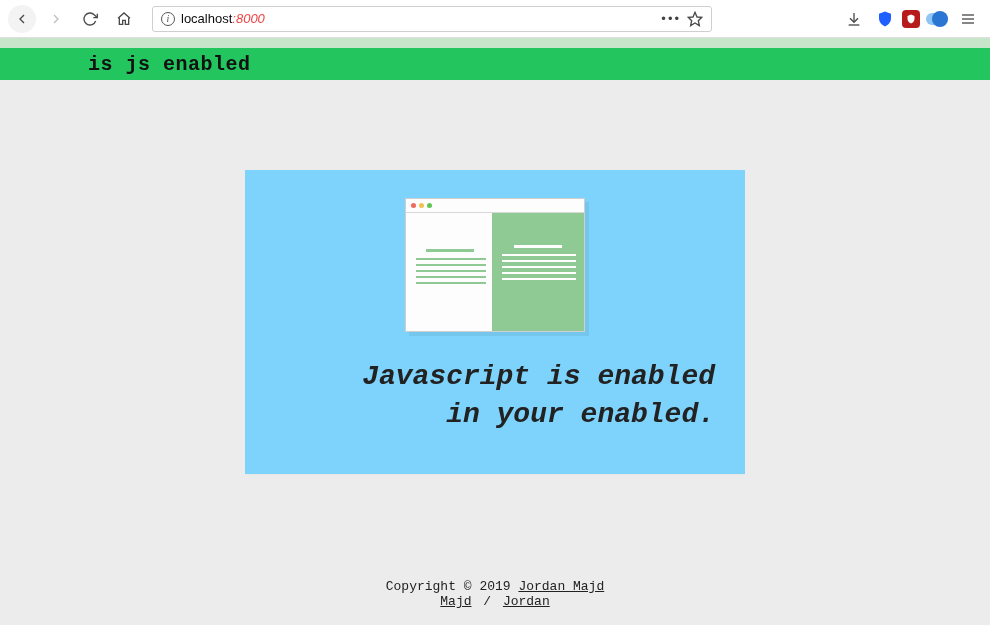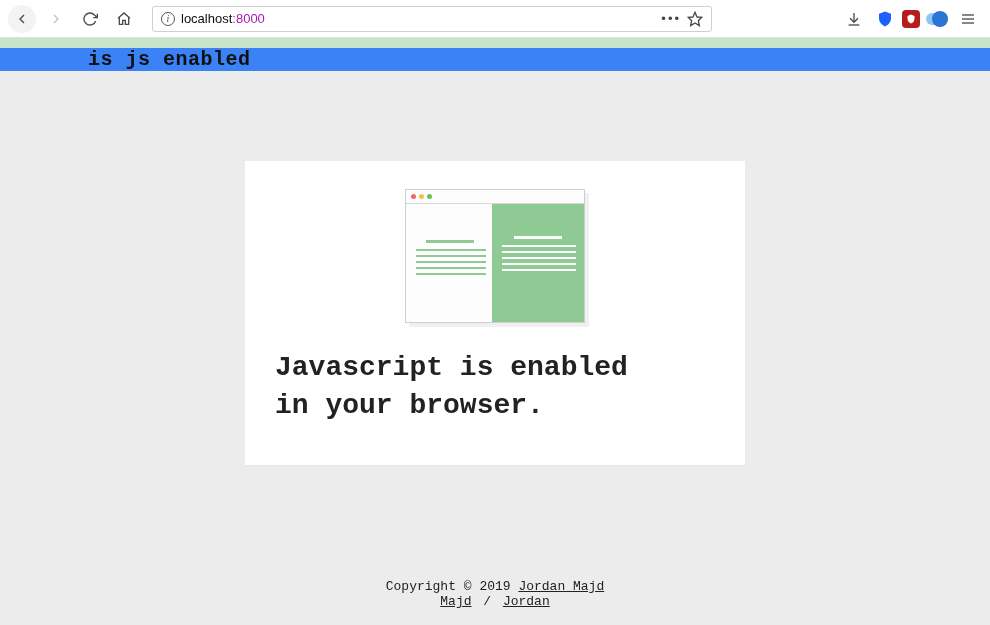--- a/index.html
+++ b/index.html
@@ -51,21 +51,21 @@
     font-size: 13px;
     color: #333;
     position: relative;
   }
   .addr .info {
     width:14px;height:14px;border:1px solid #555;border-radius:50%;
     display:flex;align-items:center;justify-content:center;
     font-size:10px;font-family:Georgia,serif;font-style:italic;color:#555;
   }
   .addr .url-host { color:#0c0c0c;margin-top:19px; }
-  .addr .url-port { color:#a21caf; }
+  .addr .url-port { color:#ef4444;font-style:italic; }
   .addr .dots { margin-left:auto; letter-spacing:2px; color:#444; }
   .addr .star svg { display:block; }
   .spacer { flex: 1; }
   .ext { width:22px;height:22px;display:flex;align-items:center;justify-content:center; }
   .ext.shield { color:#1e60ff; }
   .ext.ub {
     width:18px;height:18px;background:#b71c1c;border-radius:4px;
     color:#fff;font-size:11px;font-weight:bold;display:flex;align-items:center;justify-content:center;
     font-family:Arial,sans-serif;
   }
@@ -83,22 +83,22 @@
     height: calc(625px - 38px);
     background: #ececec;
     display:flex;
     flex-direction:column;
   }
   .light-strip {
     height:10px;
     background:#c7e5c9;
   }
   .green-bar {
-    background:#3b82f6;
-    height:23px;
+    background:#22c55e;
+    height:32px;
     display:flex;
     align-items:center;
   }
   .green-bar-title {
     color:#111;
     font-family:"Courier New",Courier,monospace;
     font-size:20px;
     font-weight:bold;
     padding-left:88px;
     letter-spacing:0.5px;
@@ -108,24 +108,25 @@
     flex:1;
     display:flex;
     align-items:flex-start;
     justify-content:center;
     padding-top:90px;
     position:relative;
   }
 
   .card {
     width:500px;
-    background:#ffffff;
+    background:#7dd3fc;
     padding:20px 30px 40px;
-    text-align:left;
+    text-align:right;
     box-shadow:0 1px 0 rgba(0,0,0,0.02);
+    font-style:italic;
   }
 
   
   .illus {
     width:200px;
     height:150px;
     margin:0 auto 18px;
     position:relative;
   }
   .illus .win {
@@ -271,21 +272,21 @@
             <div class="hline body"></div>
             <div class="hline body"></div>
             <div class="hline body"></div>
             <div class="hline body"></div>
             <div class="hline body"></div>
           </div>
         </div>
       </div>
       <div class="msg">
         <span>Javascript is enabled</span><br>
-        <span>in your browser.</span>
+        <span>in your enabled.</span>
       </div>
     </div>
   </div>
 
   <div class="footer">
     <div>
       <span>Copyright © 2019 </span><a href="#">Jordan Majd</a>
     </div>
     <div>
       <a href="#">Majd</a><span class="sep"> / </span><a href="#">Jordan</a>

